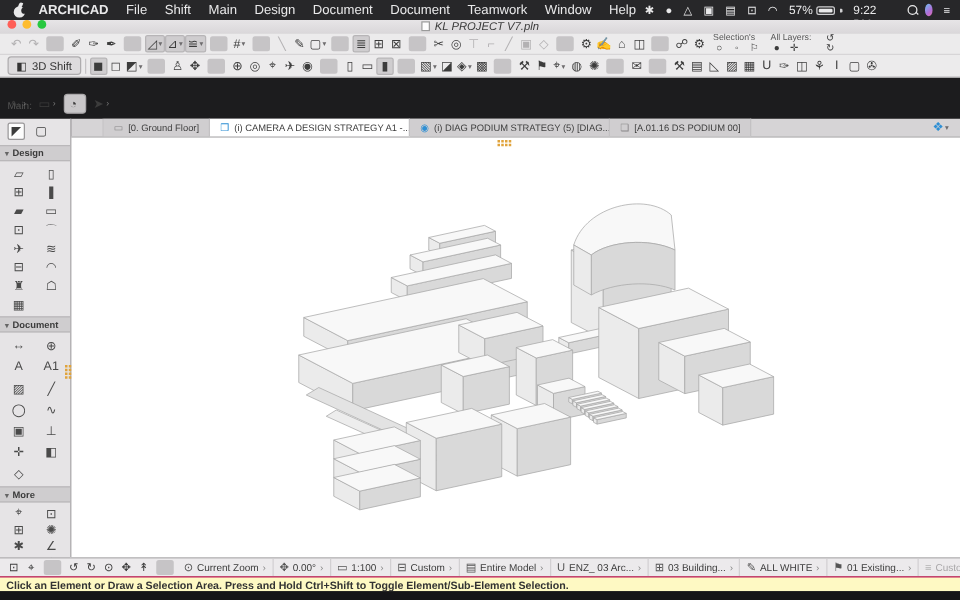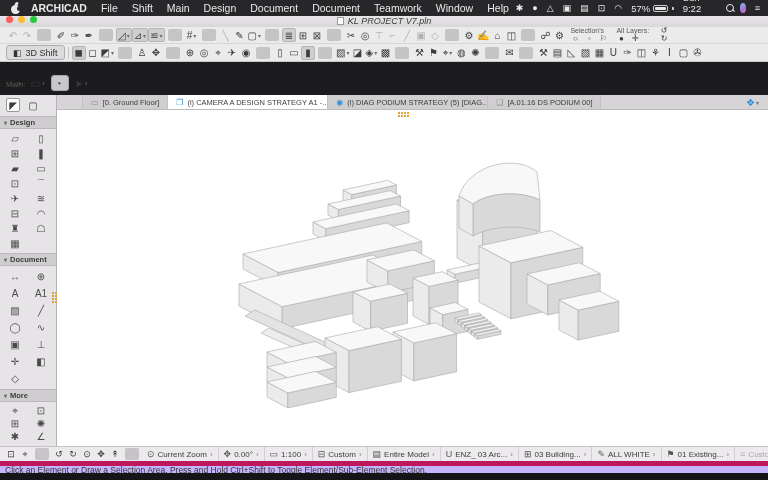--- a/index.html
+++ b/index.html
@@ -91,21 +91,21 @@
 
   
   .quickbar{position:absolute;left:0;top:446px;width:768px;height:15px;background:#eceaec;border-top:1px solid #c5c3c5;display:flex;align-items:center;padding:0 4px;font-size:8px;color:#3c3c3c;overflow:hidden;}
   .quickbar .tbi{font-size:9px;}
   .qseg{display:flex;align-items:center;gap:3px;padding:0 5px;border-right:1px solid #d2d0d2;height:100%;white-space:nowrap;}
   .qseg .qicon{font-size:9px;color:#555;}
   .qseg .chev{font-size:8px;color:#888;}
   .qseg.dim{color:#a8a6a8;} .qseg.dim .qicon{color:#b5b3b5;}
 
   
-  .statusbar{position:absolute;left:0;top:461px;width:768px;height:12px;background:#c4b5fd;border-top:5px solid #be185d;font-size:8.5px;color:#333;display:flex;align-items:center;padding:0 5px;}
+  .statusbar{position:absolute;left:0;top:461px;width:768px;height:12px;background:#fef9c3;border-top:1px solid #be185d;font-size:8.5px;color:#333;display:flex;align-items:center;padding:0 5px;font-weight:bold;}
   .bottomstrip{position:absolute;left:0;top:473px;width:768px;height:7px;background:#151517;}
 </style>
 </head>
 <body>
 
 <div class="stage">
 
   <div class="menubar">
     <span class="apple">
         <span class="body"></span>

